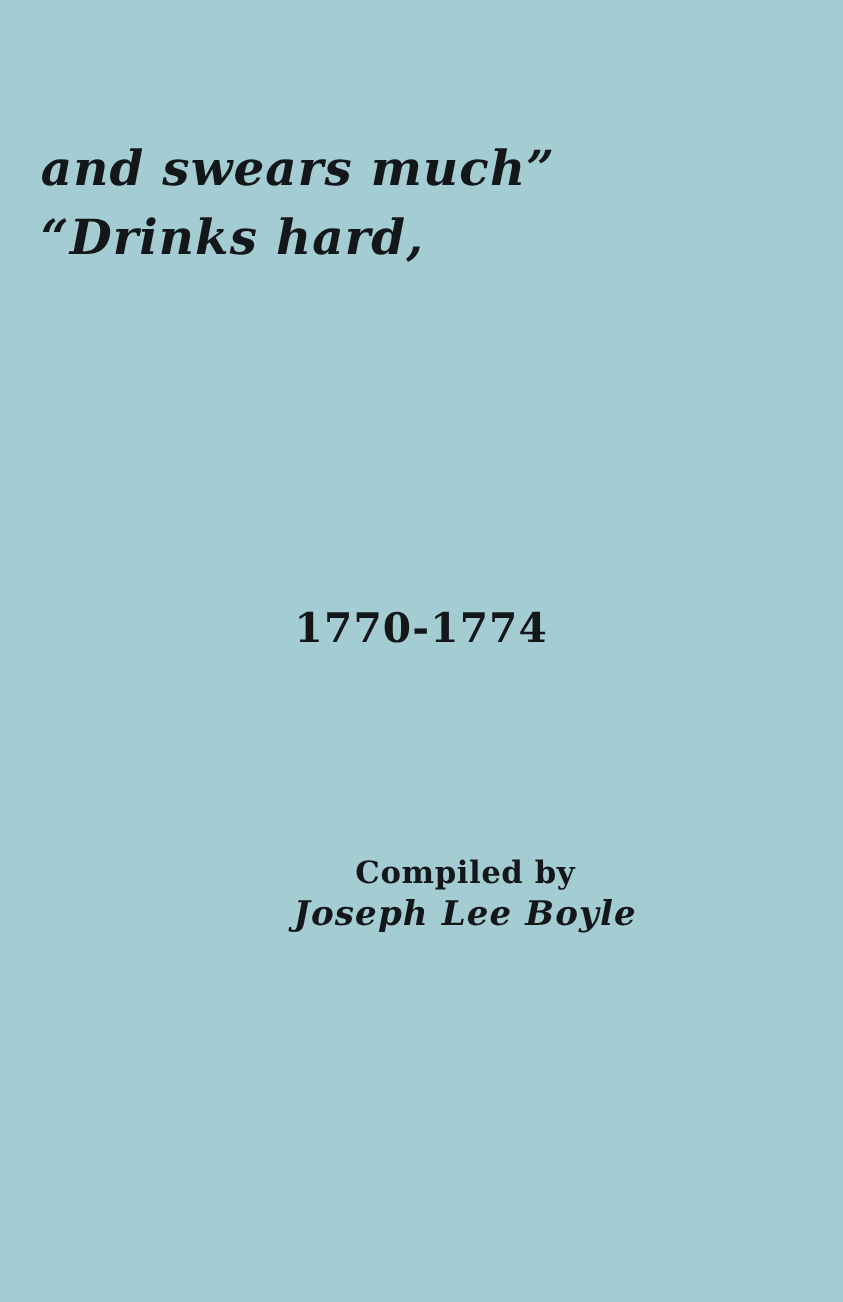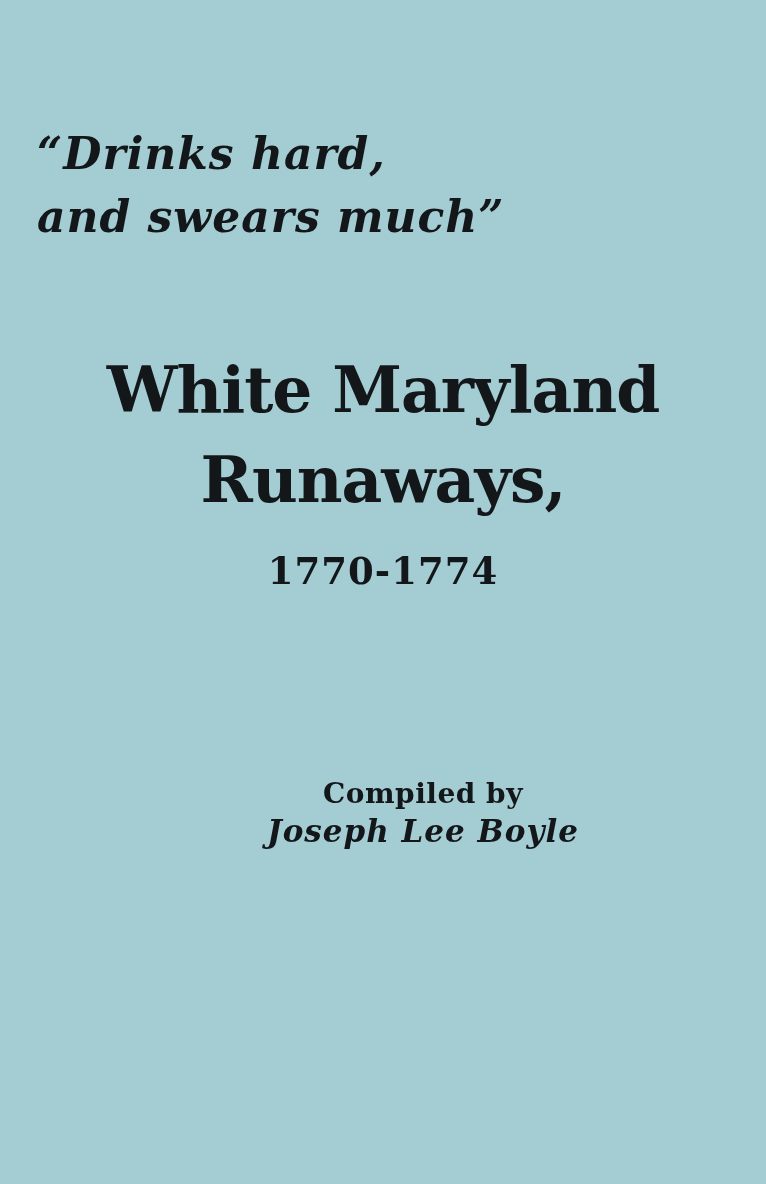--- a/index.html
+++ b/index.html
@@ -79,28 +79,24 @@
     font-style: italic;
     letter-spacing: 1px;
   }
 </style>
 </head>
 <body>
 
 <div class="cover">
 
   <div class="quote">
+    <span class="quote-line">and swears much”</span>
     <span class="quote-line">“Drinks hard,</span>
-    <span class="quote-line">and swears much”</span>
   </div>
 
-  <div class="title-main">
-    <span class="title-line">White Maryland</span>
-    <span class="title-line">Runaways,</span>
-  </div>
 
   <div class="title-years">1770-1774</div>
 
   <div class="byline">
     <span class="byline-label">Compiled by</span>
     <span class="byline-author">Joseph Lee Boyle</span>
   </div>
 
 </div>
 

